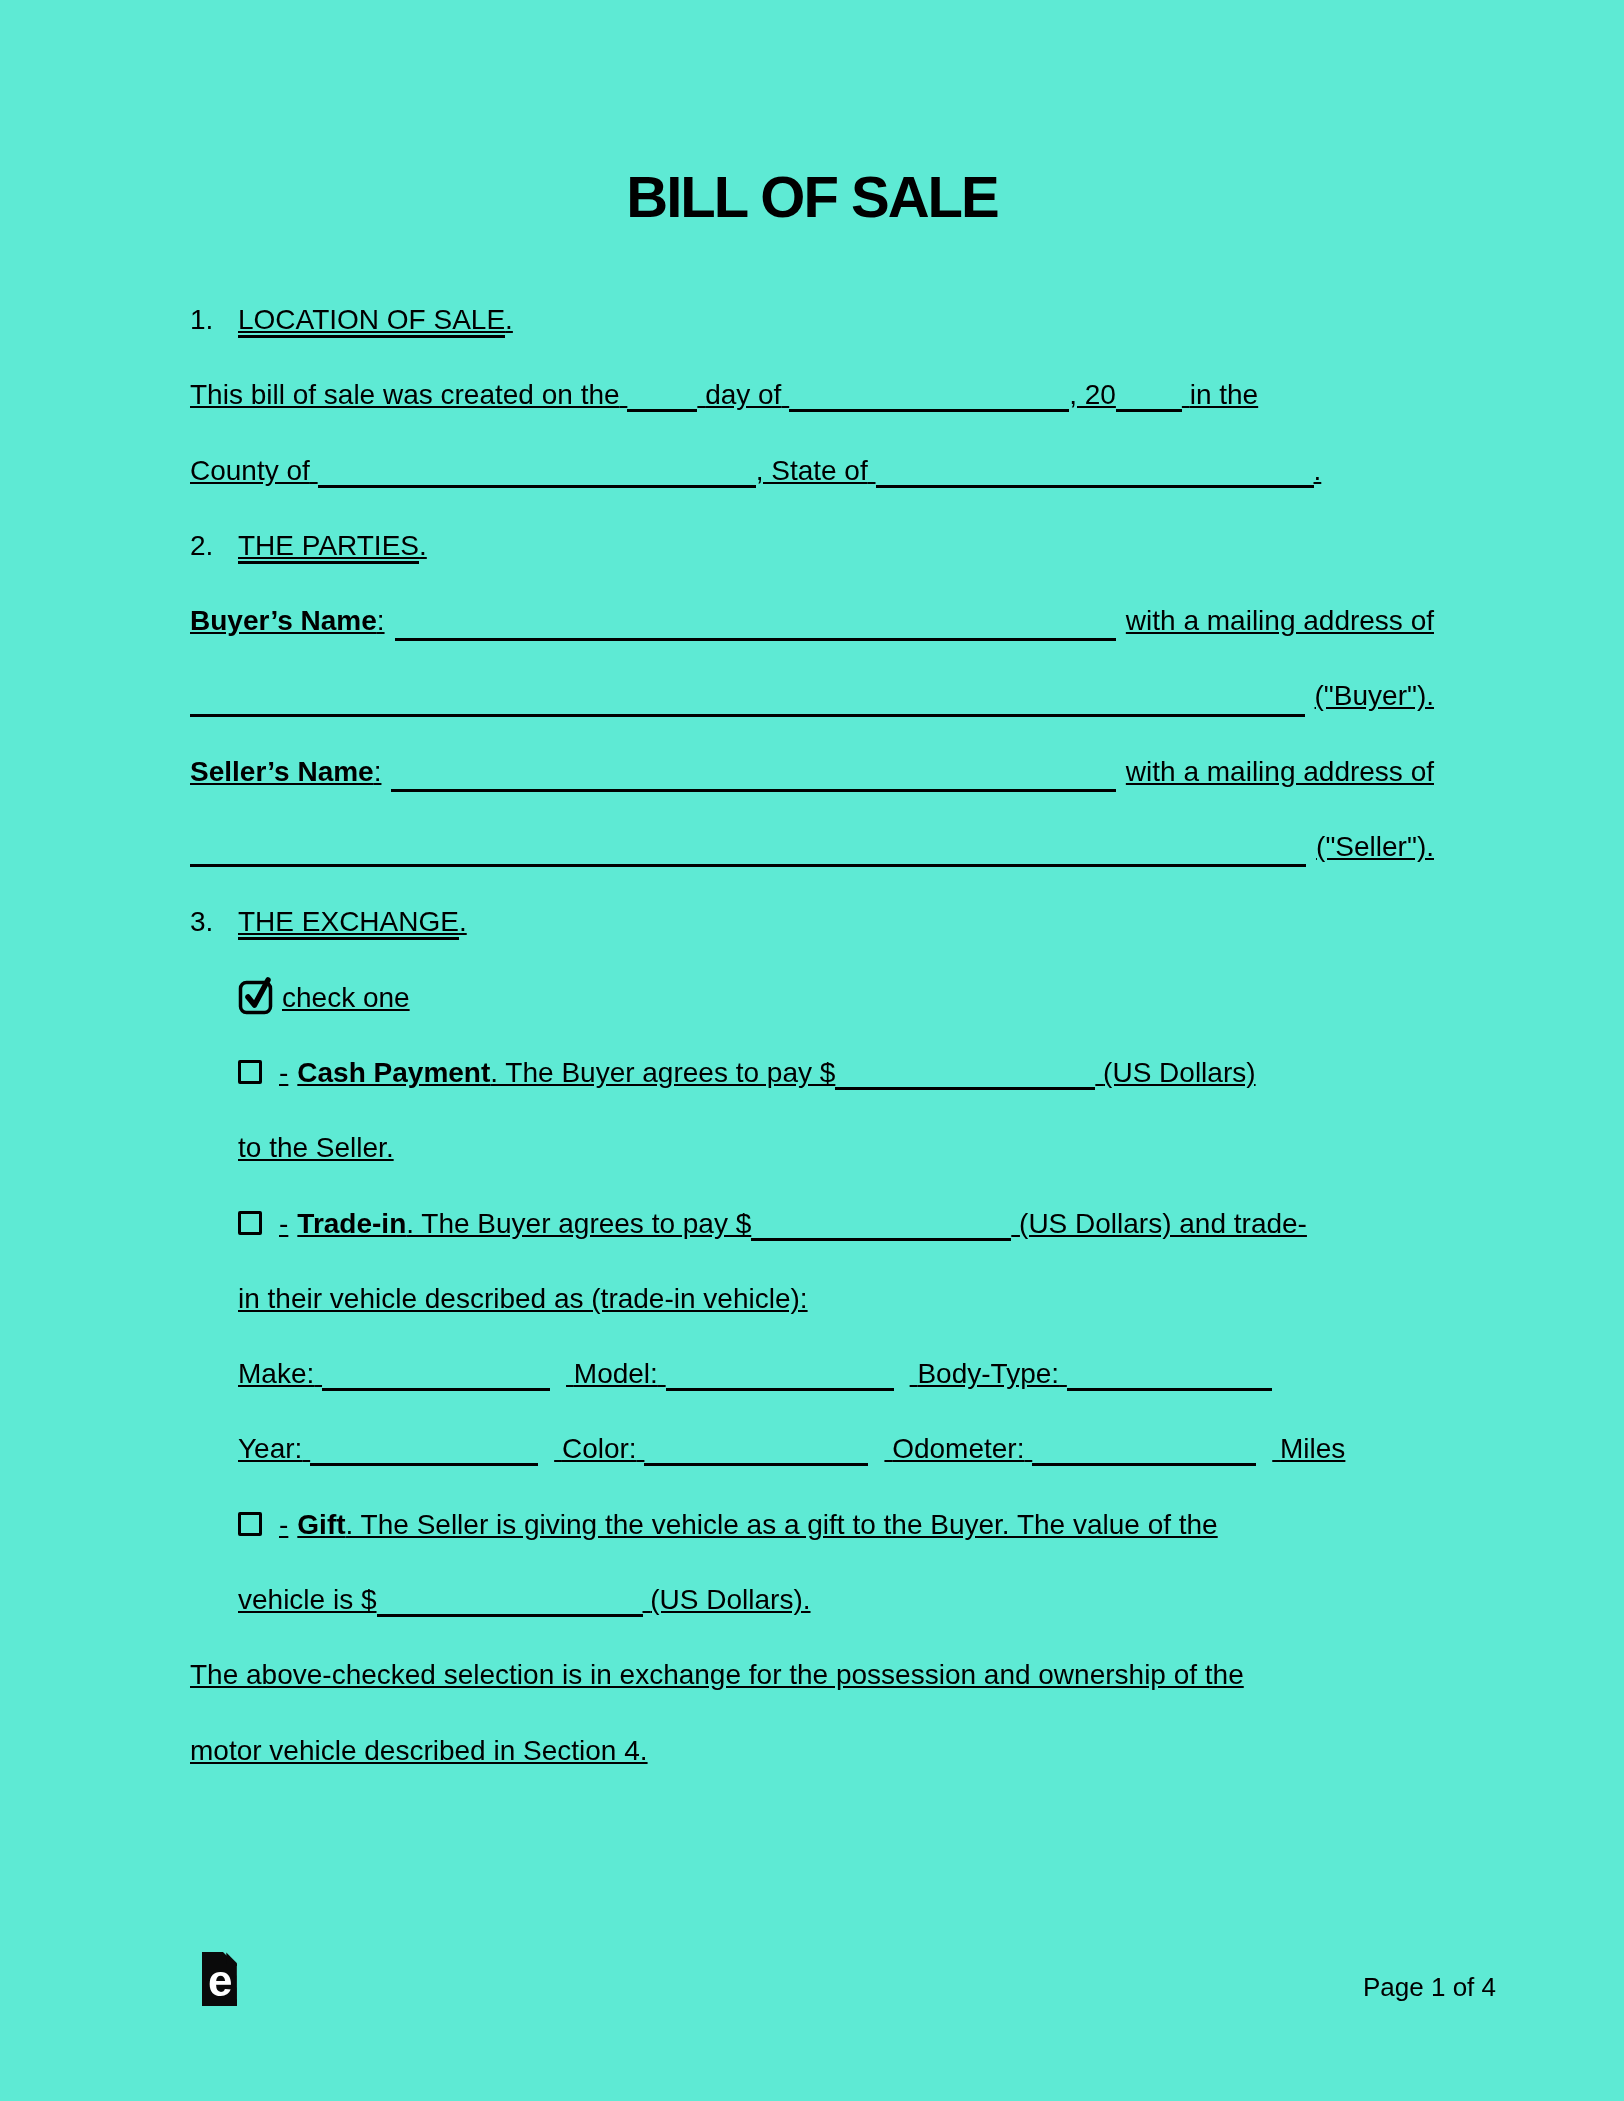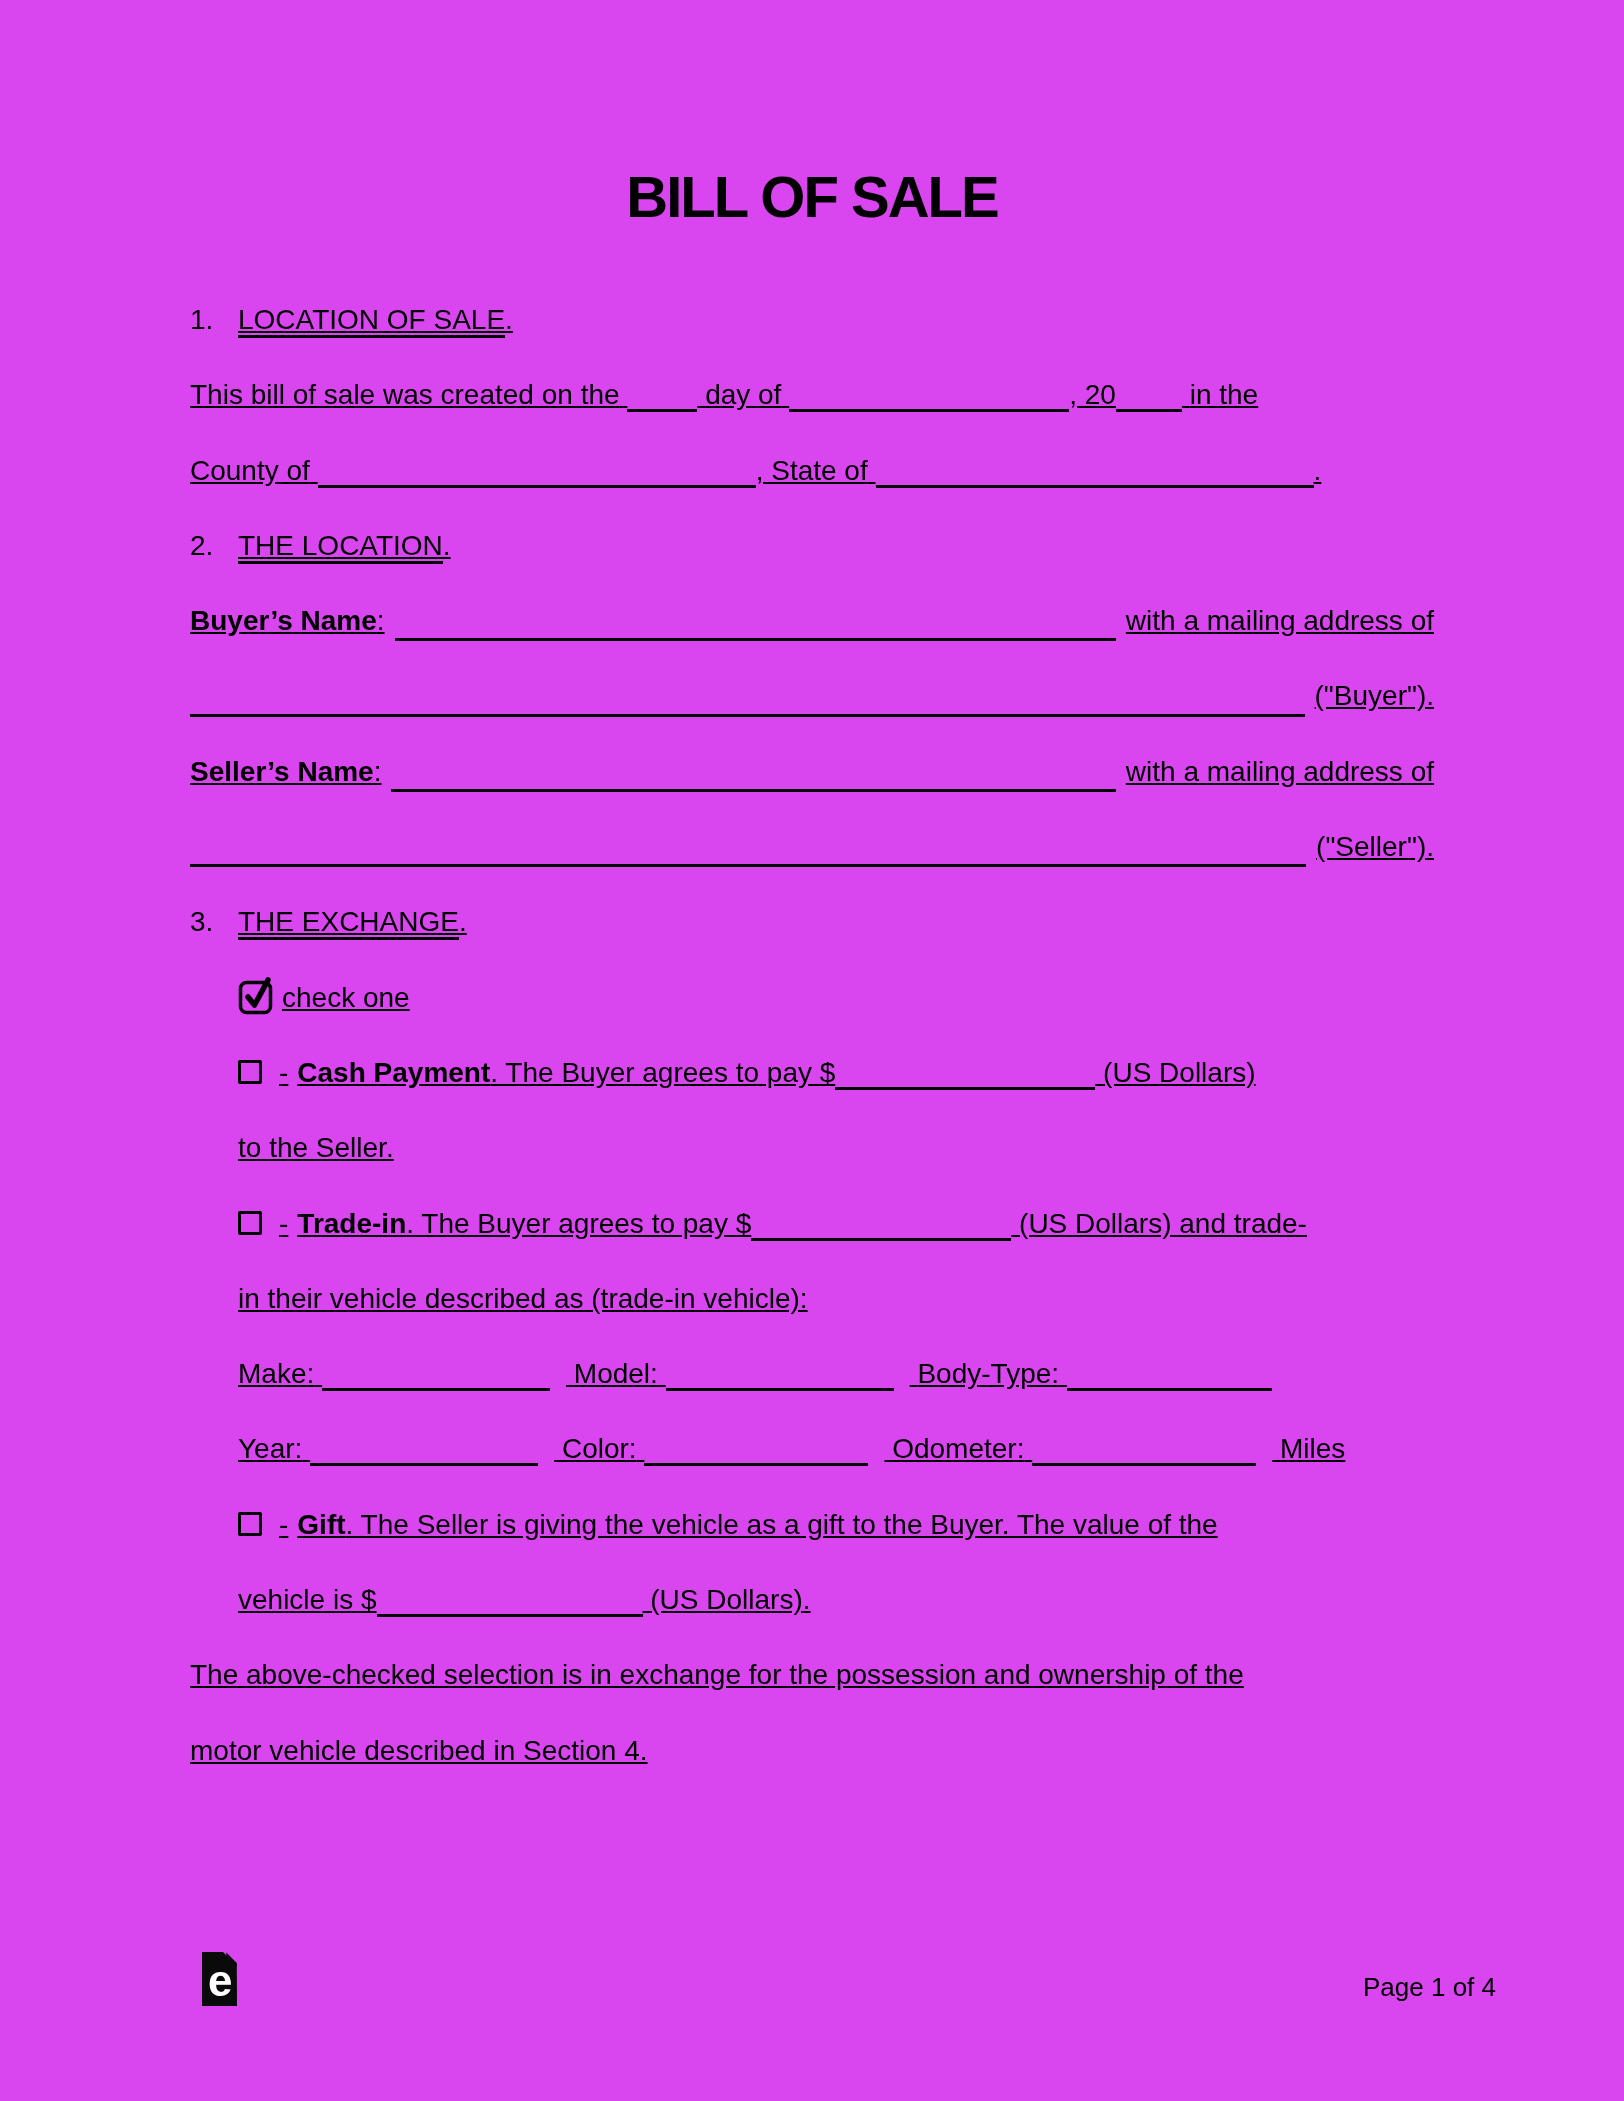--- a/index.html
+++ b/index.html
@@ -1,19 +1,19 @@
 <!DOCTYPE html>
 <html><head>
 <meta charset="utf-8">
 <style>
   html,body{margin:0;padding:0;background:#e8e8e8;}
   .page{
     position:relative;
     width:1624px;height:2101px;
-    background:#d946ef;
+    background:#5eead4;
     font-family:"Liberation Sans", sans-serif;
     color:#000;
     overflow:hidden;
     margin:0 auto;
   }
   .title{
     position:absolute;top:168px;left:0;right:0;
     text-align:center;
     font-size:58px;font-weight:bold;line-height:1;
     letter-spacing:-2px;
@@ -84,21 +84,21 @@
       <span class="blank w-month"></span><span>, 20</span><span class="blank w-year"></span>
       <span>in the</span>
     </div>
 
     <div class="line">
       <span>County of</span>
       <span class="blank w-county"></span><span>, State of</span>
       <span class="blank w-state"></span><span>.</span>
     </div>
 
-    <div class="line"><span class="num">2.</span><span class="u">THE LOCATION</span><span>.</span></div>
+    <div class="line"><span class="num">2.</span><span class="u">THE PARTIES</span><span>.</span></div>
 
     <div class="line flexline">
       <span><span class="bold">Buyer’s Name</span><span>:</span></span>
       <span class="blank fill"></span>
       <span>with a mailing address of</span>
     </div>
 
     <div class="line flexline">
       <span class="blank fill first"></span>
       <span>("Buyer").</span>

